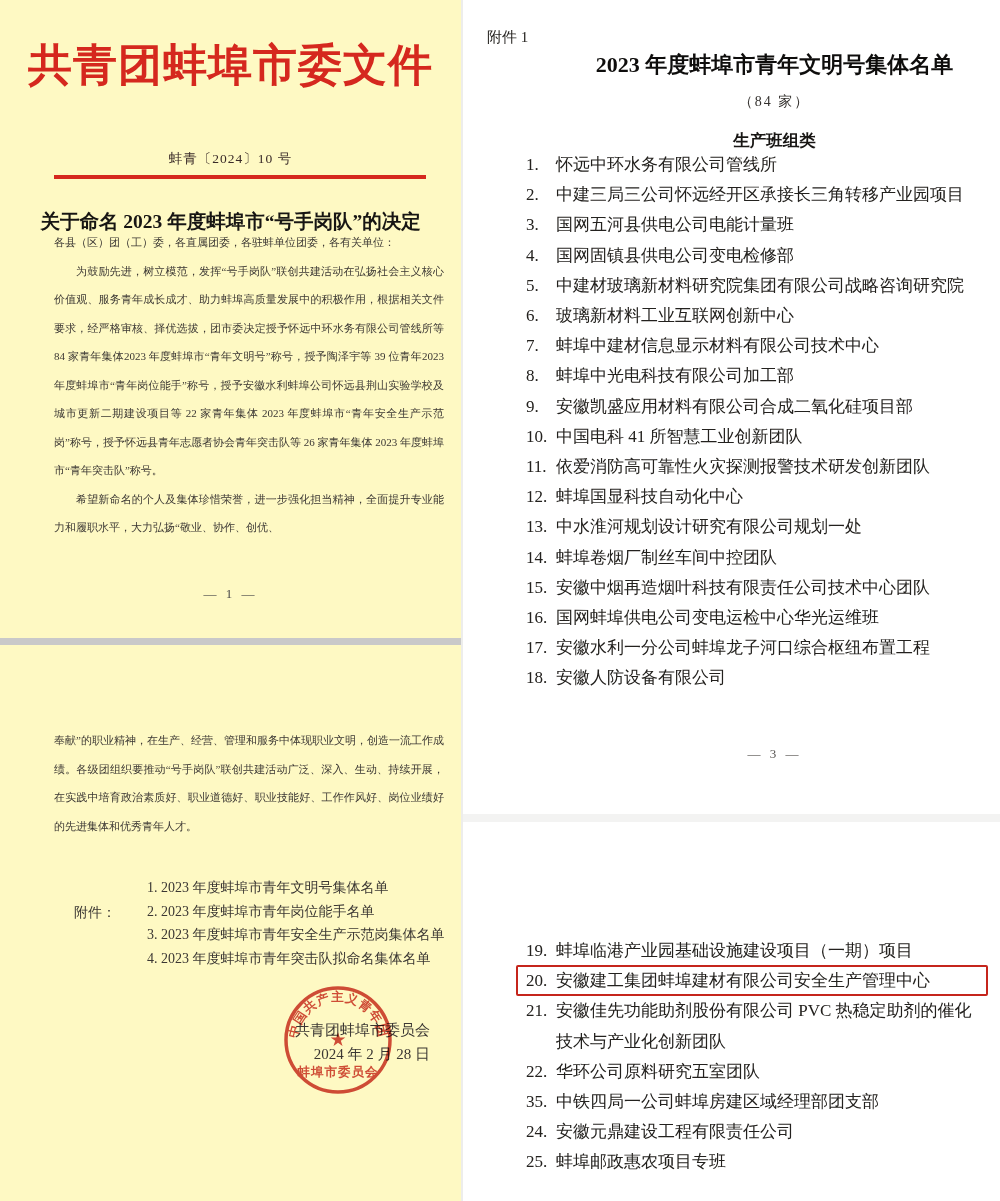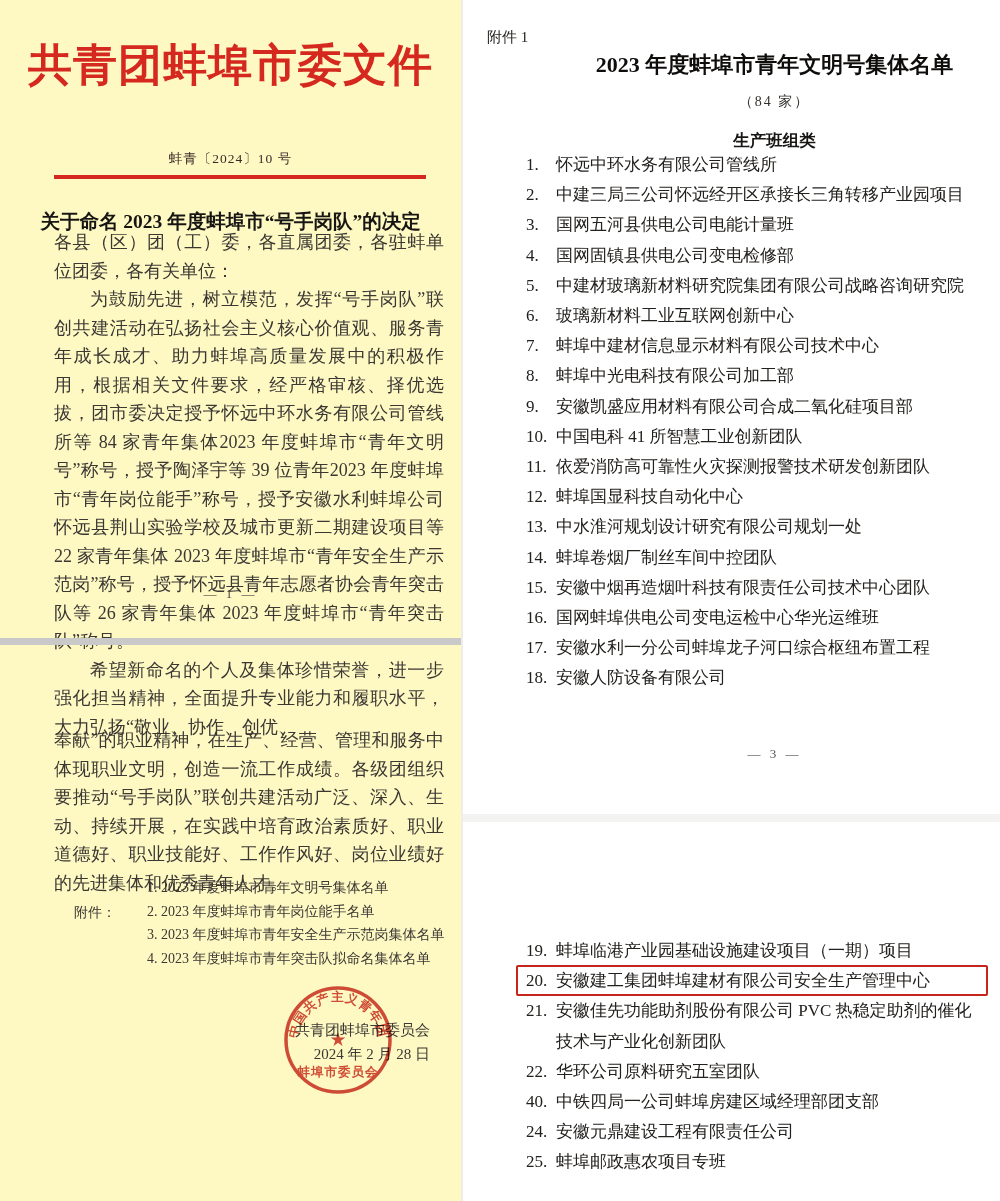--- a/index.html
+++ b/index.html
@@ -13,21 +13,21 @@
 
   .red-head { position:absolute; top:36px; left:0; width:100%; text-align:center;
               font-size:44px; font-weight:700; color:#d5281e; letter-spacing:1px; white-space:nowrap; }
   .doc-no { position:absolute; top:150px; left:0; width:100%; text-align:center;
             font-size:13.5px; color:#3a2b28; letter-spacing:1px; }
   .red-rule { position:absolute; top:175px; left:54px; width:372px; height:4px; background:#d5281e; }
   .subject { position:absolute; top:168px; left:0; width:100%; text-align:center;
              font-size:19.5px; font-weight:700; color:#171513; white-space:nowrap;margin-top:40px; }
 
   .text-block { position:absolute; left:54px; width:390px; color:#3b3733; }
-  .text-block p { font-size:18px; line-height:28.5px; text-align:justify; }
+  .text-block p { font-size:11px; line-height:28.5px; text-align:justify; }
   .tb1 { top:228px; }
   .tb2 { top:726px; }
   .indent { text-indent:2em; }
 
   .pageno { position:absolute; left:0; width:100%; text-align:center;
             font-size:13px; color:#4a4a4a; letter-spacing:3px; }
   .pageno-1 { top:586px; }
 
   .seam-left { position:absolute; top:638px; left:0; width:461px; height:7px; background:#c9c9c9; }
   .seam-right { position:absolute; top:814px; left:0; width:538px; height:8px; background:#f3f3f2; }
@@ -215,21 +215,21 @@
         </li>
         <li class="name-item">
           <span class="num">21.</span>
           <span class="txt">安徽佳先功能助剂股份有限公司 PVC 热稳定助剂的催化技术与产业化创新团队</span>
         </li>
         <li class="name-item">
           <span class="num">22.</span>
           <span class="txt">华环公司原料研究五室团队</span>
         </li>
         <li class="name-item">
-          <span class="num">40.</span>
+          <span class="num">35.</span>
           <span class="txt">中铁四局一公司蚌埠房建区域经理部团支部</span>
         </li>
         <li class="name-item">
           <span class="num">24.</span>
           <span class="txt">安徽元鼎建设工程有限责任公司</span>
         </li>
         <li class="name-item">
           <span class="num">25.</span>
           <span class="txt">蚌埠邮政惠农项目专班</span>
         </li>

